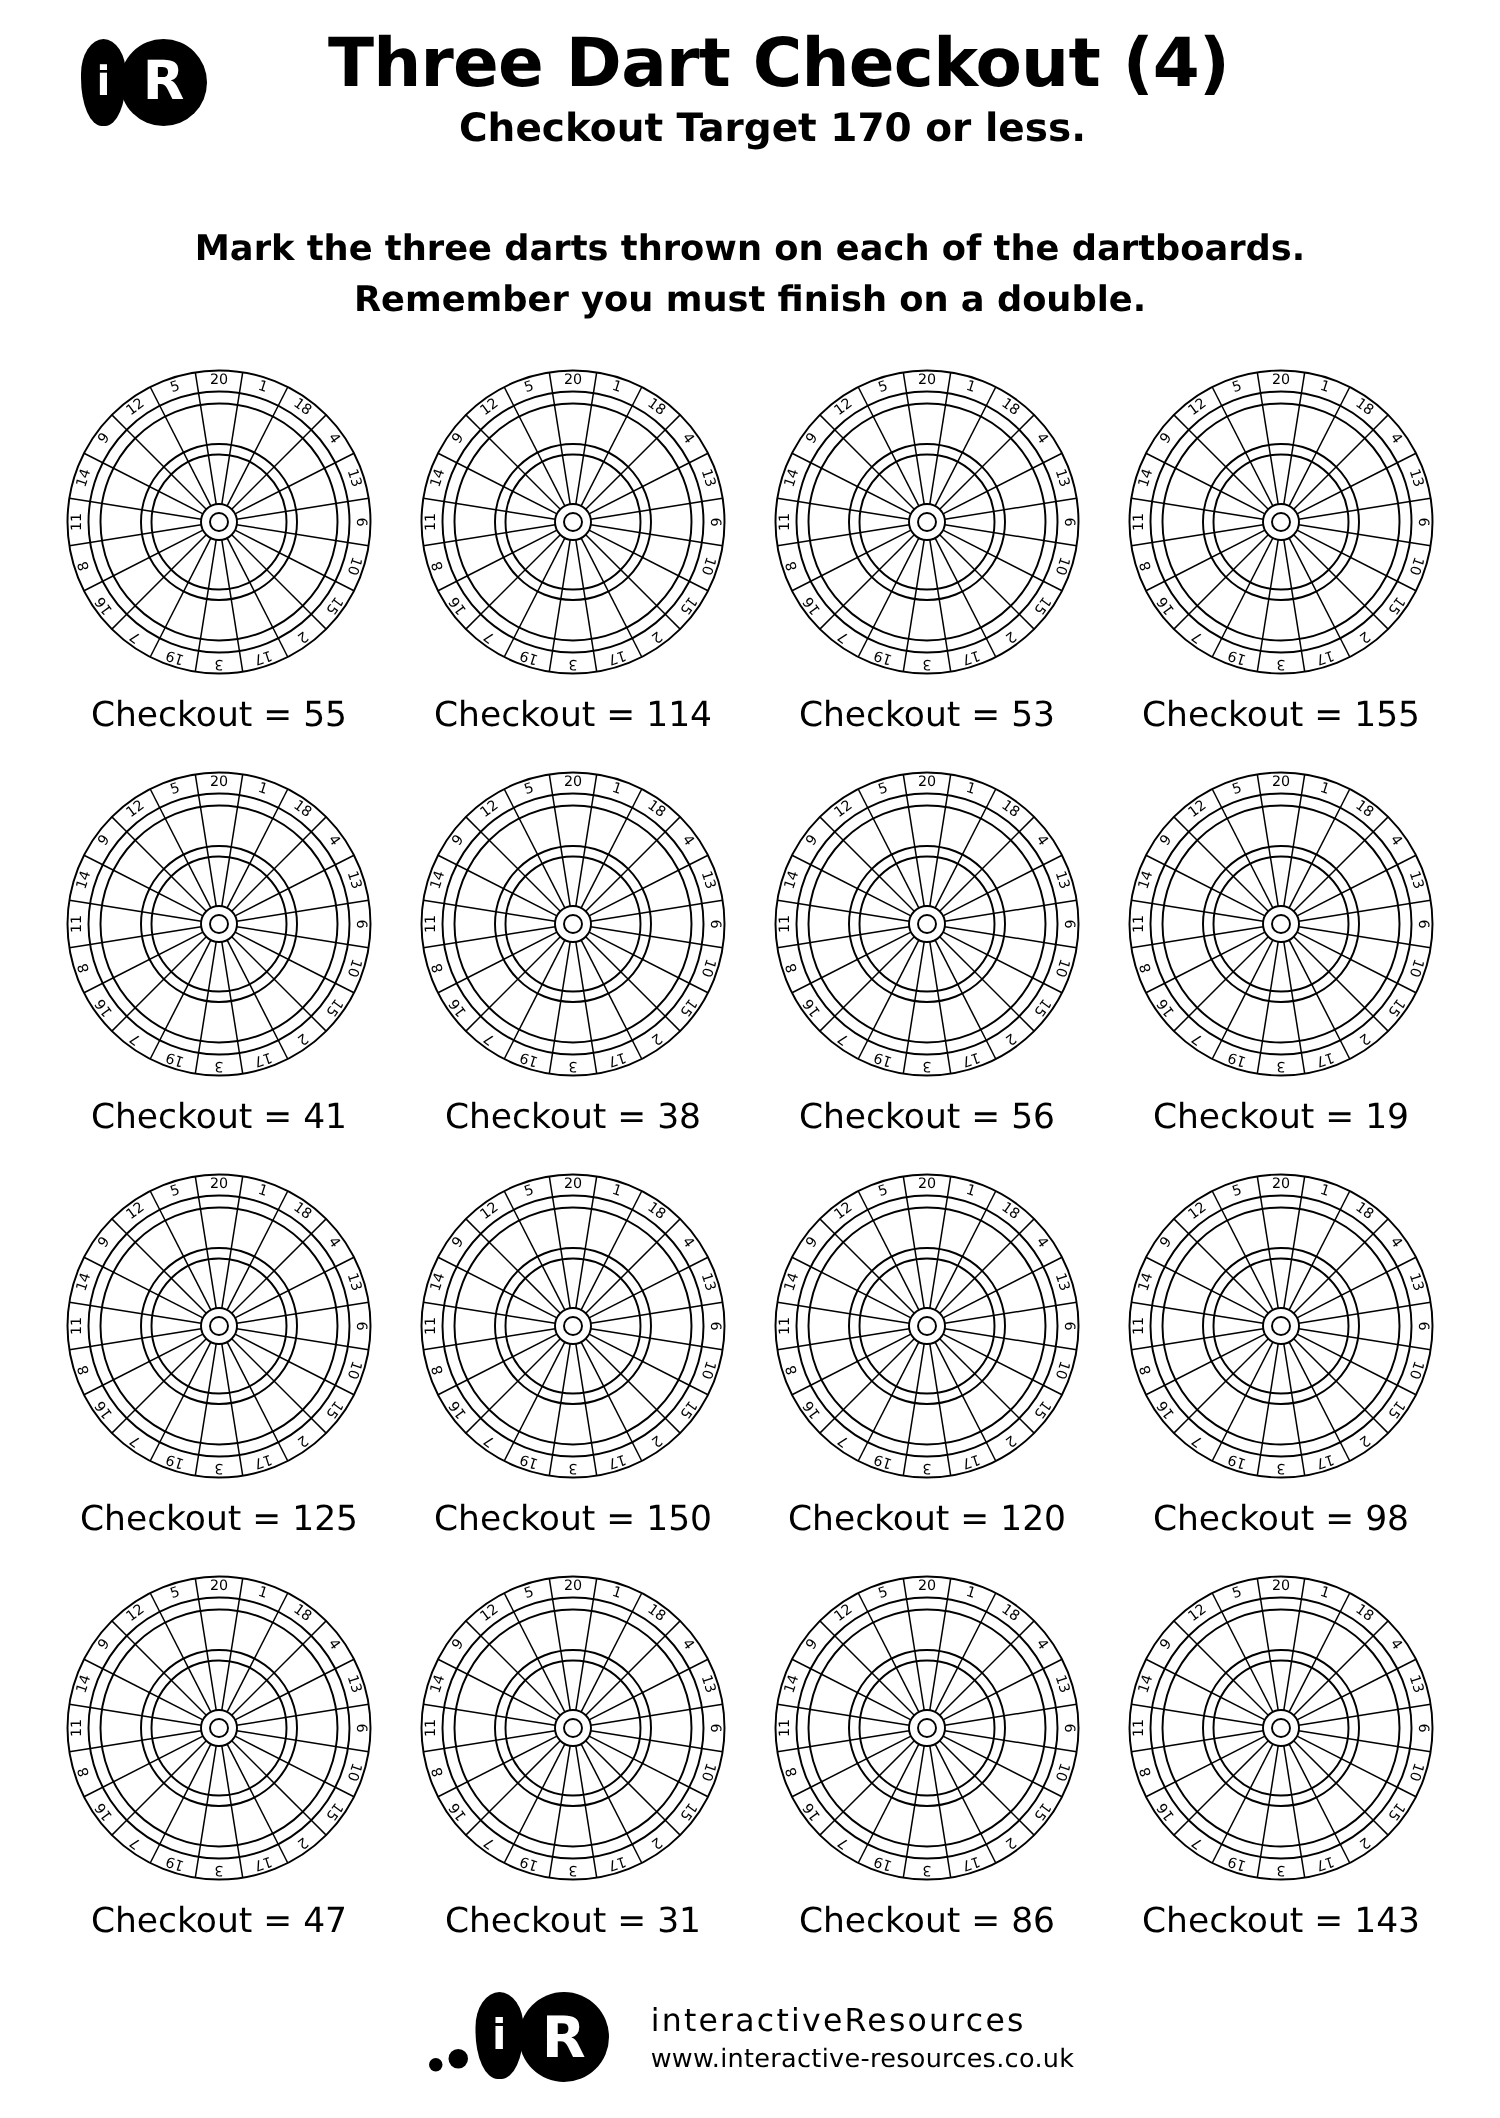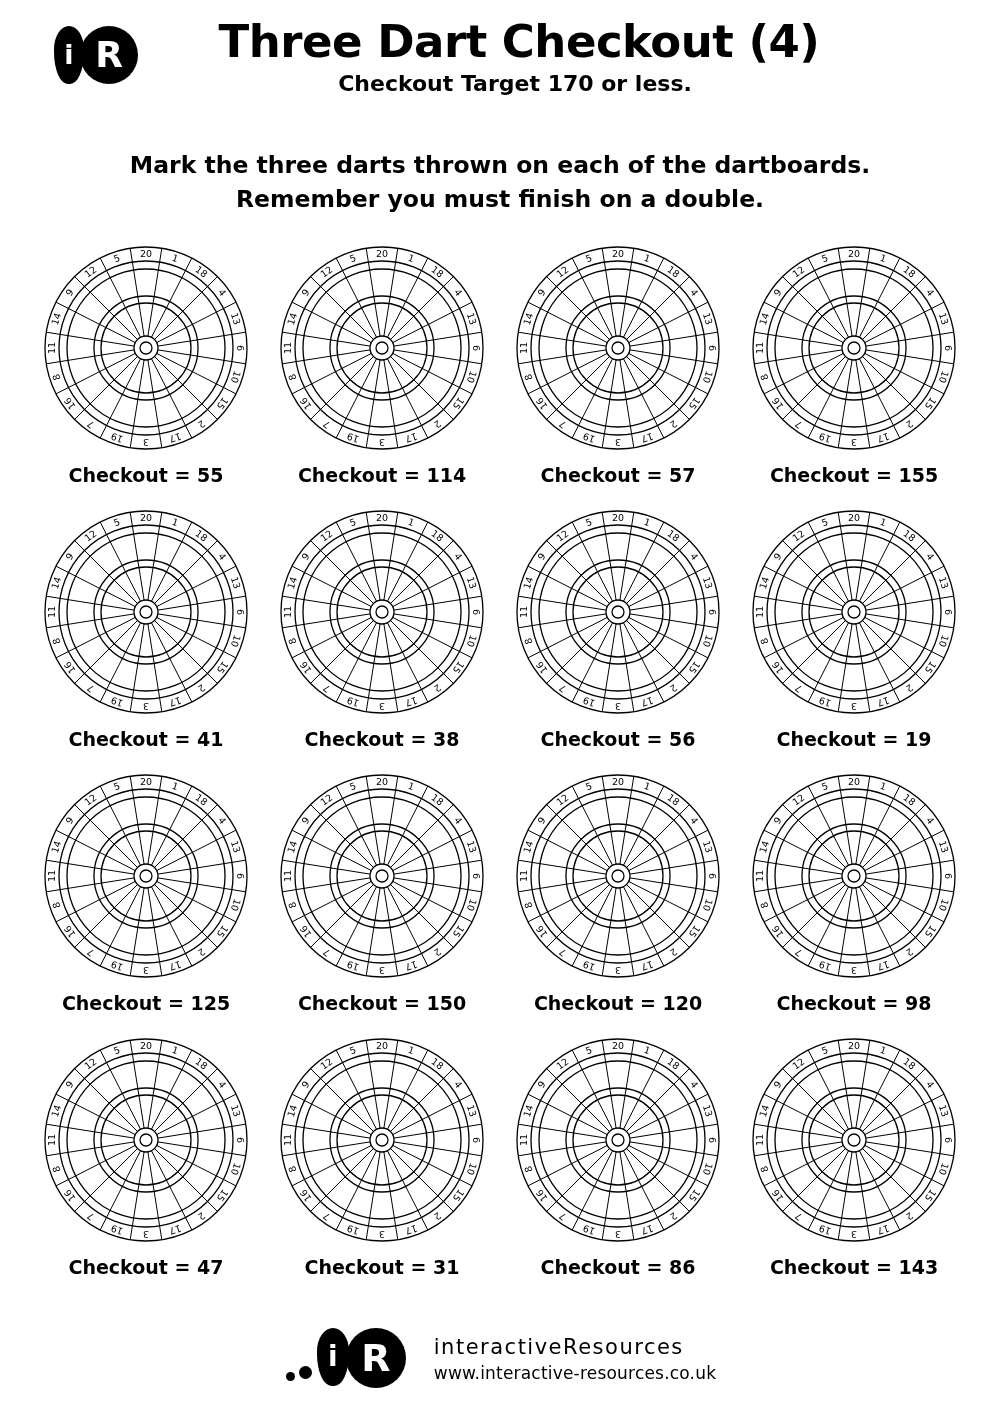--- a/index.html
+++ b/index.html
@@ -84,21 +84,21 @@
     text-align: center;
     font-size: 45px;
     font-weight: bold;
     letter-spacing: -0.5px;
     line-height: 1.05;
     margin: 0;
     padding-left: 38px;
   }
   .subtitle {
     text-align: center;
-    font-size: 22px;
+    font-size: 26px;
     font-weight: bold;
     margin: 6px 0 0 0;
     padding-left: 30px;
   }
   .instructions {
     text-align: center;
     font-size: 23.5px;
     font-weight: bold;
     line-height: 1.45;
     margin-top: 20px;
@@ -118,22 +118,22 @@
     display: flex;
     flex-direction: column;
     align-items: center;
   }
   .board-wrap {
     width: 216px;
     height: 216px;
   }
   .caption {
     margin-top: 8px;
-    font-size: 19px;
-    font-weight: bold;
+    font-size: 23px;
+    font-weight: normal;
     letter-spacing: 0px;
     white-space: nowrap;
   }
 
   
   .footer {
     position: absolute;
     left: 0;
     right: 0;
     bottom: 22px;
@@ -422,21 +422,21 @@
             <text x="78.80" y="197.87" font-family="DejaVu Sans, sans-serif" font-size="9.5" text-anchor="middle" dominant-baseline="central" transform="rotate(198.0 78.80 197.87)">19</text>
             <text x="52.45" y="184.45" font-family="DejaVu Sans, sans-serif" font-size="9.5" text-anchor="middle" dominant-baseline="central" transform="rotate(216.0 52.45 184.45)">7</text>
             <text x="31.55" y="163.55" font-family="DejaVu Sans, sans-serif" font-size="9.5" text-anchor="middle" dominant-baseline="central" transform="rotate(234.0 31.55 163.55)">16</text>
             <text x="18.13" y="137.20" font-family="DejaVu Sans, sans-serif" font-size="9.5" text-anchor="middle" dominant-baseline="central" transform="rotate(252.0 18.13 137.20)">8</text>
             <text x="13.50" y="108.00" font-family="DejaVu Sans, sans-serif" font-size="9.5" text-anchor="middle" dominant-baseline="central" transform="rotate(270.0 13.50 108.00)">11</text>
             <text x="18.13" y="78.80" font-family="DejaVu Sans, sans-serif" font-size="9.5" text-anchor="middle" dominant-baseline="central" transform="rotate(288.0 18.13 78.80)">14</text>
             <text x="31.55" y="52.45" font-family="DejaVu Sans, sans-serif" font-size="9.5" text-anchor="middle" dominant-baseline="central" transform="rotate(306.0 31.55 52.45)">9</text>
             <text x="52.45" y="31.55" font-family="DejaVu Sans, sans-serif" font-size="9.5" text-anchor="middle" dominant-baseline="central" transform="rotate(324.0 52.45 31.55)">12</text>
             <text x="78.80" y="18.13" font-family="DejaVu Sans, sans-serif" font-size="9.5" text-anchor="middle" dominant-baseline="central" transform="rotate(342.0 78.80 18.13)">5</text>
           </svg></div>
-        <div class="caption">Checkout = 57</div>
+        <div class="caption">Checkout = 53</div>
       </div>
       <div class="cell">
         <div class="board-wrap"><svg viewBox="0 0 216 216" width="216" height="216" xmlns="http://www.w3.org/2000/svg">
             <circle cx="108" cy="108" r="101" fill="none" stroke="#000" stroke-width="1.3"></circle>
             <circle cx="108" cy="108" r="87" fill="none" stroke="#000" stroke-width="1.3"></circle>
             <circle cx="108" cy="108" r="79" fill="none" stroke="#000" stroke-width="1.3"></circle>
             <circle cx="108" cy="108" r="52" fill="none" stroke="#000" stroke-width="1.3"></circle>
             <circle cx="108" cy="108" r="45" fill="none" stroke="#000" stroke-width="1.3"></circle>
             <circle cx="108" cy="108" r="12" fill="none" stroke="#000" stroke-width="1.3"></circle>
             <circle cx="108" cy="108" r="6" fill="none" stroke="#000" stroke-width="1.3"></circle>

